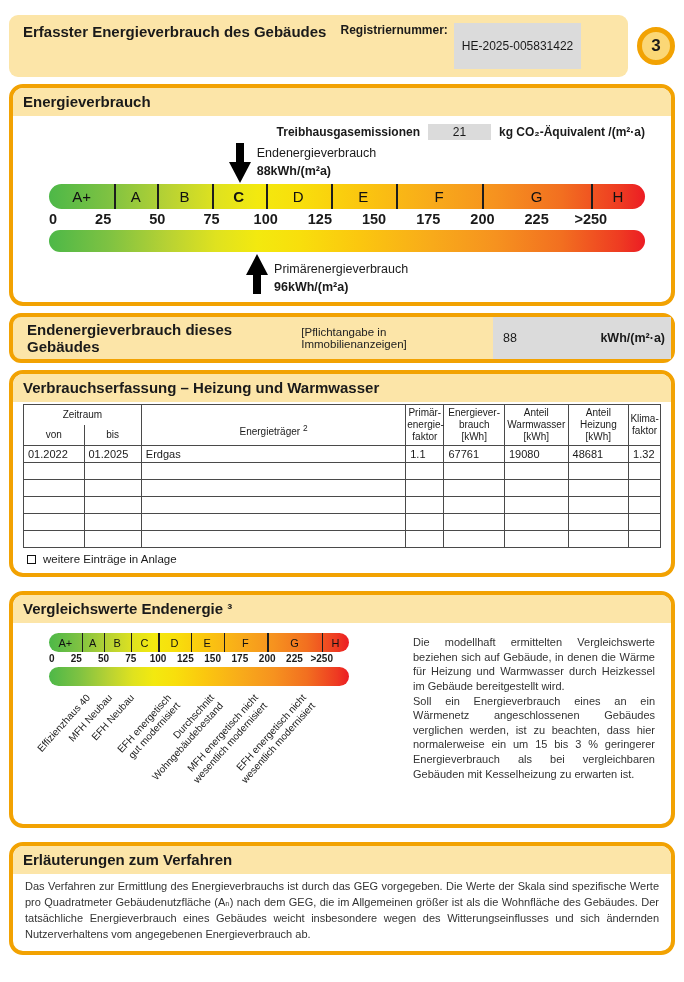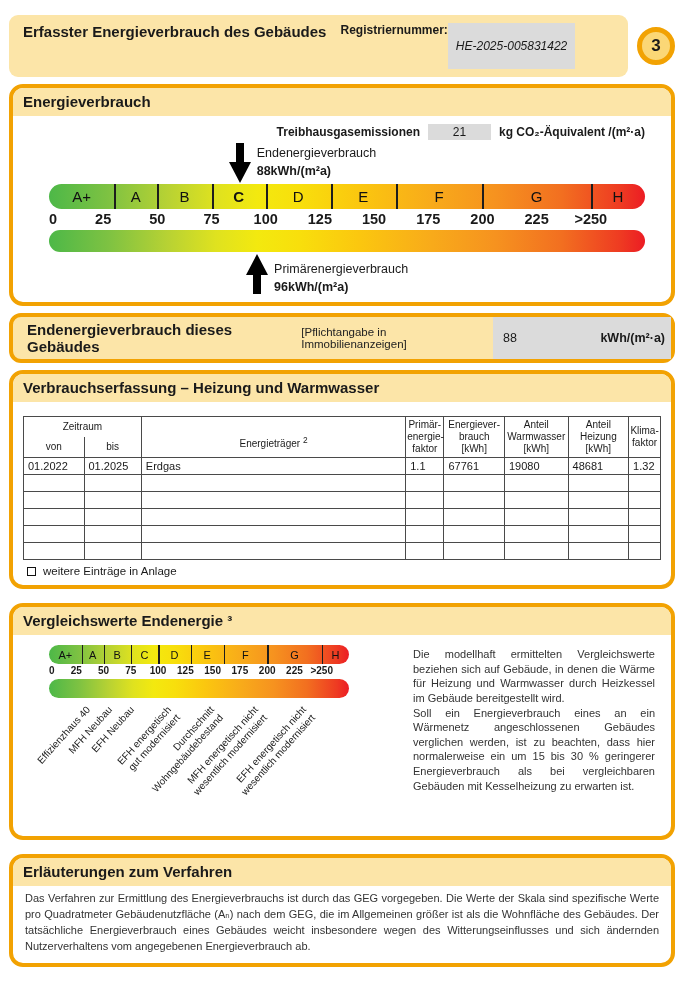--- a/index.html
+++ b/index.html
@@ -25,21 +25,21 @@
   .hdr-sub  { font-size:21px; font-weight:bold; margin-left:6px; }
   .hdr-law { font-size:12.5px; margin-top:3px; color:#222; }
   .hdr-law sup { font-size:9px; }
   .hdr-law .graybox { margin-left:10px; font-size:12.5px; }
 
   
   .caprow { display:flex; align-items:center; }
   .capbar { flex:1; background:#fce5a8; border-radius:9px; padding:8px 14px; display:flex; align-items:flex-start; }
   .capbar .t1 { font-size:15px; font-weight:bold; }
   .capbar .t2 { font-size:12px; font-weight:bold; margin-left:14px; }
-  .capbar .graybox { font-size:12px; margin-left:0; padding:16px 8px;font-style:italic; }
+  .capbar .graybox { font-size:12px; margin-left:6px; padding:16px 8px; }
   .pagecircle {
     width:38px; height:38px; margin-left:9px; border:5px solid #f2a202; border-radius:50%;
     background:#fbd776; display:flex; align-items:center; justify-content:center;
     font-size:17px; font-weight:bold; flex:0 0 auto;
   }
 
   
   .ev-body { padding:4px 26px 6px 36px; }
   .ghg-row { display:flex; justify-content:flex-end; align-items:center; font-size:12px; margin:4px 0 0 0; }
   .ghg-row .lbl { font-weight:bold; }
@@ -73,21 +73,21 @@
   .endbar { display:flex; align-items:stretch; }
   .endbar .txt { flex:1; padding:4px 8px 4px 14px; display:flex; align-items:center; }
   .endbar .t1 { font-size:15px; font-weight:bold; }
   .endbar .t2 { font-size:11.5px; margin-left:7px; color:#222; }
   .endbar .valblock { flex:0 0 178px; background:#dbdbdb; display:flex; align-items:center; padding:0 6px 0 10px; }
   .endbar .val { font-size:12.5px; }
   .endbar .unit { margin-left:auto; font-size:12.5px; font-weight:bold; }
 
   
   .tbl-body { padding:0 10px 4px 10px; }
-  table.ctab { width:100%; border-collapse:collapse; table-layout:fixed; margin-top:14px; }
+  table.ctab { width:100%; border-collapse:collapse; table-layout:fixed; margin-top:2px; }
   table.ctab th, table.ctab td { border:1px solid #4a4a4a; font-weight:normal; }
   table.ctab th { font-size:10px; text-align:center; vertical-align:middle; padding:2px 1px; line-height:1.2; white-space:pre-line; }
   table.ctab td { font-size:11px; padding:1px 4px; height:17px; }
   table.ctab .noborder-b { border-bottom:none; }
   table.ctab .noborder-t { border-top:none; }
   .chkrow { display:flex; align-items:center; margin:5px 2px 4px 4px; font-size:11.5px; }
   .chk { width:9px; height:9px; border:1.3px solid #111; margin-right:7px; background:#fff; }
 
   
   .cmp-body { display:flex; padding:10px 14px 0 14px; }
@@ -374,21 +374,21 @@
 Wohngebäudebestand</span>
               <span class="vlabel" style="left: calc(67.6364% - 150px);">MFH energetisch nicht
 wesentlich modernisiert</span>
               <span class="vlabel" style="left: calc(83.6364% - 150px);">EFH energetisch nicht
 wesentlich modernisiert</span>
             </div>
         </div>
       </div>
       <div class="cmp-right">
         <p>Die modellhaft ermittelten Vergleichswerte beziehen sich auf Gebäude, in denen die Wärme für Heizung und Warmwasser durch Heizkessel im Gebäude bereitgestellt wird.</p>
-        <p>Soll ein Energieverbrauch eines an ein Wärmenetz angeschlossenen Gebäudes verglichen werden, ist zu beachten, dass hier normalerweise ein um 15 bis 30 % geringerer Energieverbrauch als bei vergleichbaren Gebäuden mit Kesselheizung zu erwarten ist.</p>
+        <p>Soll ein Energieverbrauch eines an ein Wärmenetz angeschlossenen Gebäudes verglichen werden, ist zu beachten, dass hier normalerweise ein um 15 bis 3 % geringerer Energieverbrauch als bei vergleichbaren Gebäuden mit Kesselheizung zu erwarten ist.</p>
       </div>
     </div>
   </div>
 
   <div class="gap"></div>
     <div class="gap"></div>
 
   <div class="obox">
     <div class="hband">Erläuterungen zum Verfahren</div>
     <div class="expl-body">Das Verfahren zur Ermittlung des Energieverbrauchs ist durch das GEG vorgegeben. Die Werte der Skala sind spezifische Werte pro Quadratmeter Gebäudenutzfläche (Aₙ) nach dem GEG, die im Allgemeinen größer ist als die Wohnfläche des Gebäudes. Der tatsächliche Energieverbrauch eines Gebäudes weicht insbesondere wegen des Witterungseinflusses und sich ändernden Nutzerverhaltens vom angegebenen Energieverbrauch ab.</div>

